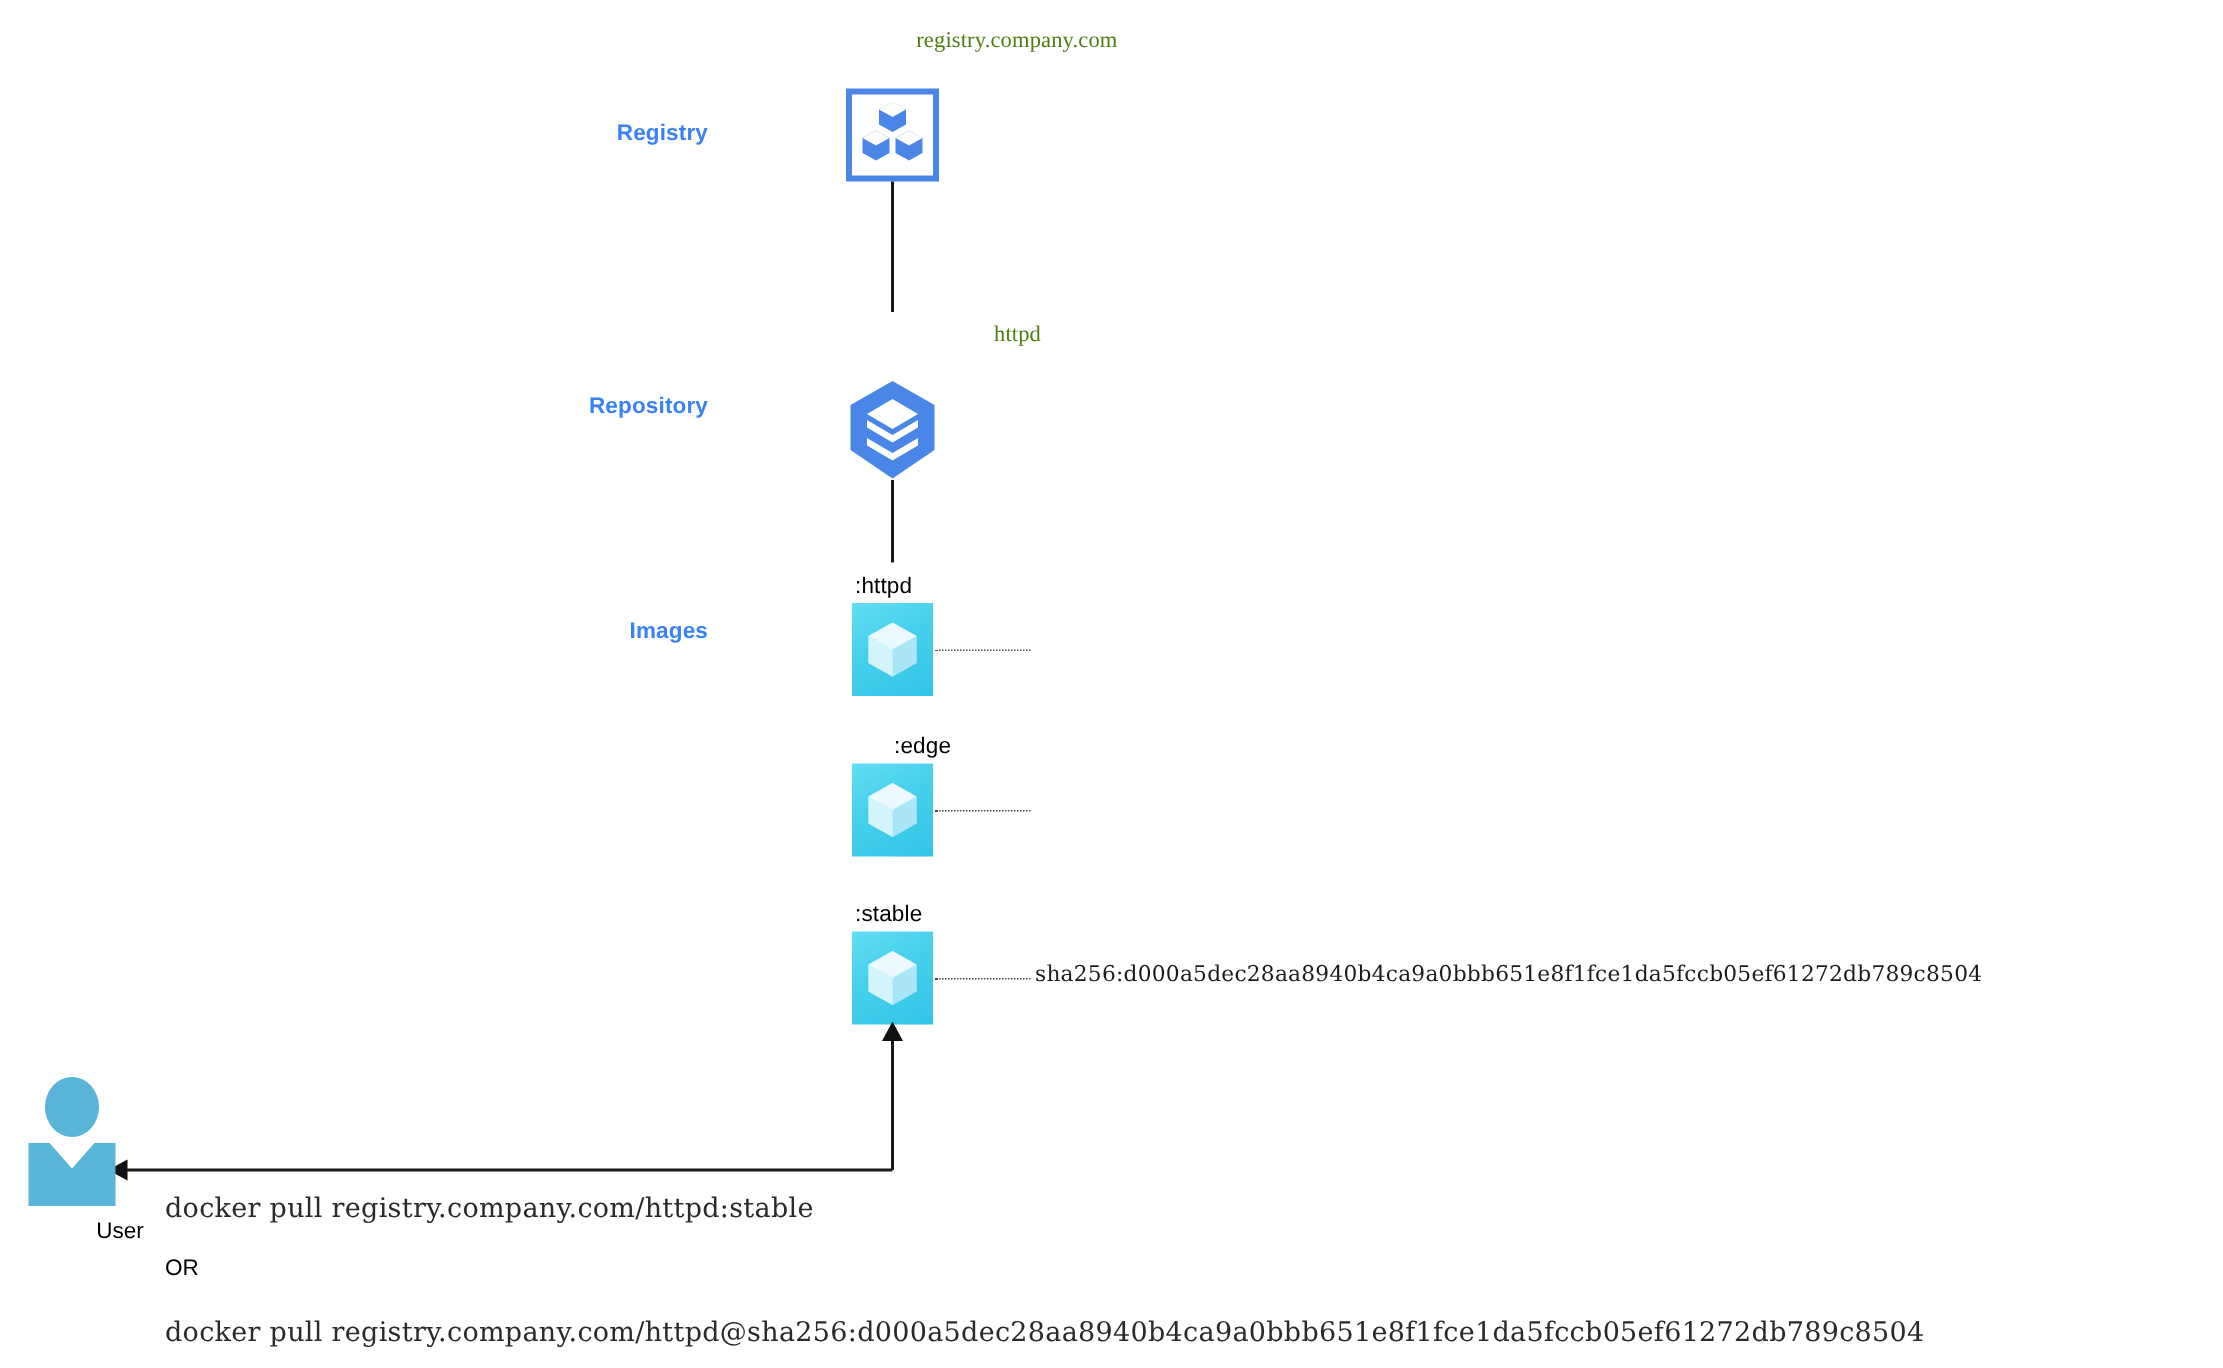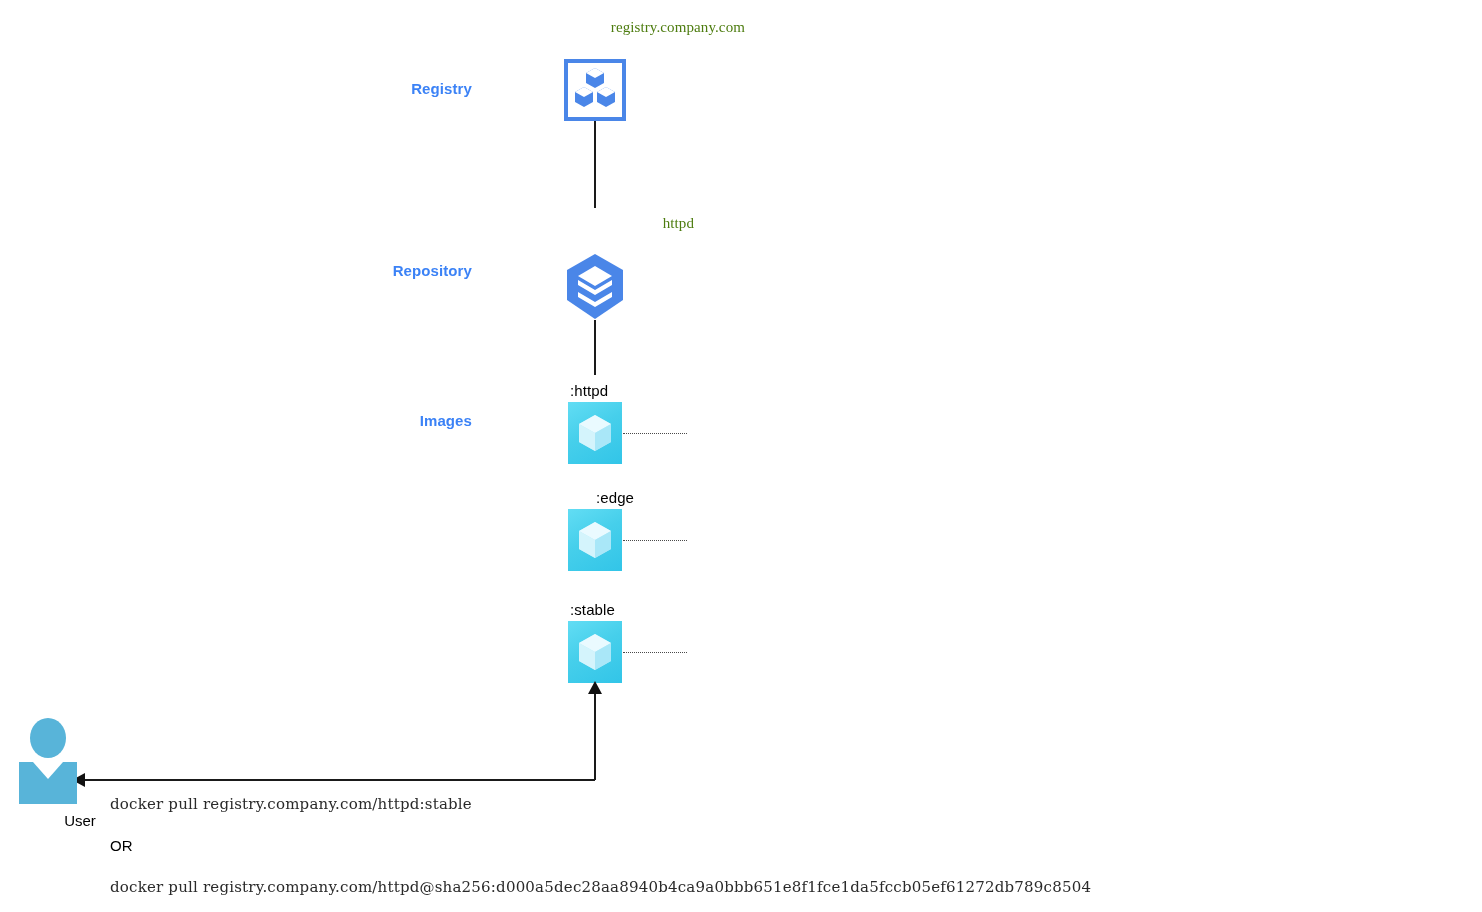--- a/index.html
+++ b/index.html
@@ -45,21 +45,21 @@
   }
   .digest {
     font-family: "DejaVu Serif", serif;
     font-size: 14.5px;
     color: #1b1b1b;
     white-space: nowrap;
     letter-spacing: 0.15px;
   }
   .cmd {
     font-family: "DejaVu Serif", serif;
-    font-size: 15px;
+    font-size: 18px;
     color: #2a2a2a;
     white-space: nowrap;
     letter-spacing: 0.2px;
   }
   .or-text {
     font-size: 15px;
     font-weight: normal;
     color: #000;
     white-space: nowrap;
   }
@@ -204,20 +204,21 @@
     <svg width="54" height="62" viewBox="0 0 54 62" aria-hidden="true">
       <g transform="translate(27,31)">
         <polygon points="0,-18 16,-9 16,9 0,18 -16,9 -16,-9" fill="#bdeefa" opacity="0.95"></polygon>
         <polygon points="0,-18 16,-9 0,0 -16,-9" fill="#eafaff"></polygon>
         <polygon points="0,0 16,-9 16,9 0,18" fill="#a9e7f8"></polygon>
         <polygon points="0,0 -16,-9 -16,9 0,18" fill="#d4f4fc"></polygon>
       </g>
     </svg>
   </div>
   <div class="abs dotline" style="left:623px; top:652px; width:64px;"></div>
+  <div class="abs digest" style="left:690px; top:642px;">sha256:d000a5dec28aa8940b4ca9a0bbb651e8f1fce1da5fccb05ef61272db789c8504</div>
 
   <div class="abs vline" style="left:594px; top:692px; height:88px;"></div>
   <div class="abs arrow-up" style="left:588px; top:681px;"></div>
 
   <div class="abs hline" style="left:83px; top:779px; width:512px;"></div>
   <div class="abs arrow-left" style="left:72px; top:773px;"></div>
 
   <div class="abs" style="left:18px; top:718px; width:60px; height:86px;">
     <div class="user-head" style="position:absolute; left:12px; top:0;"></div>
     <div class="user-body" style="position:absolute; left:1px; top:44px;">

